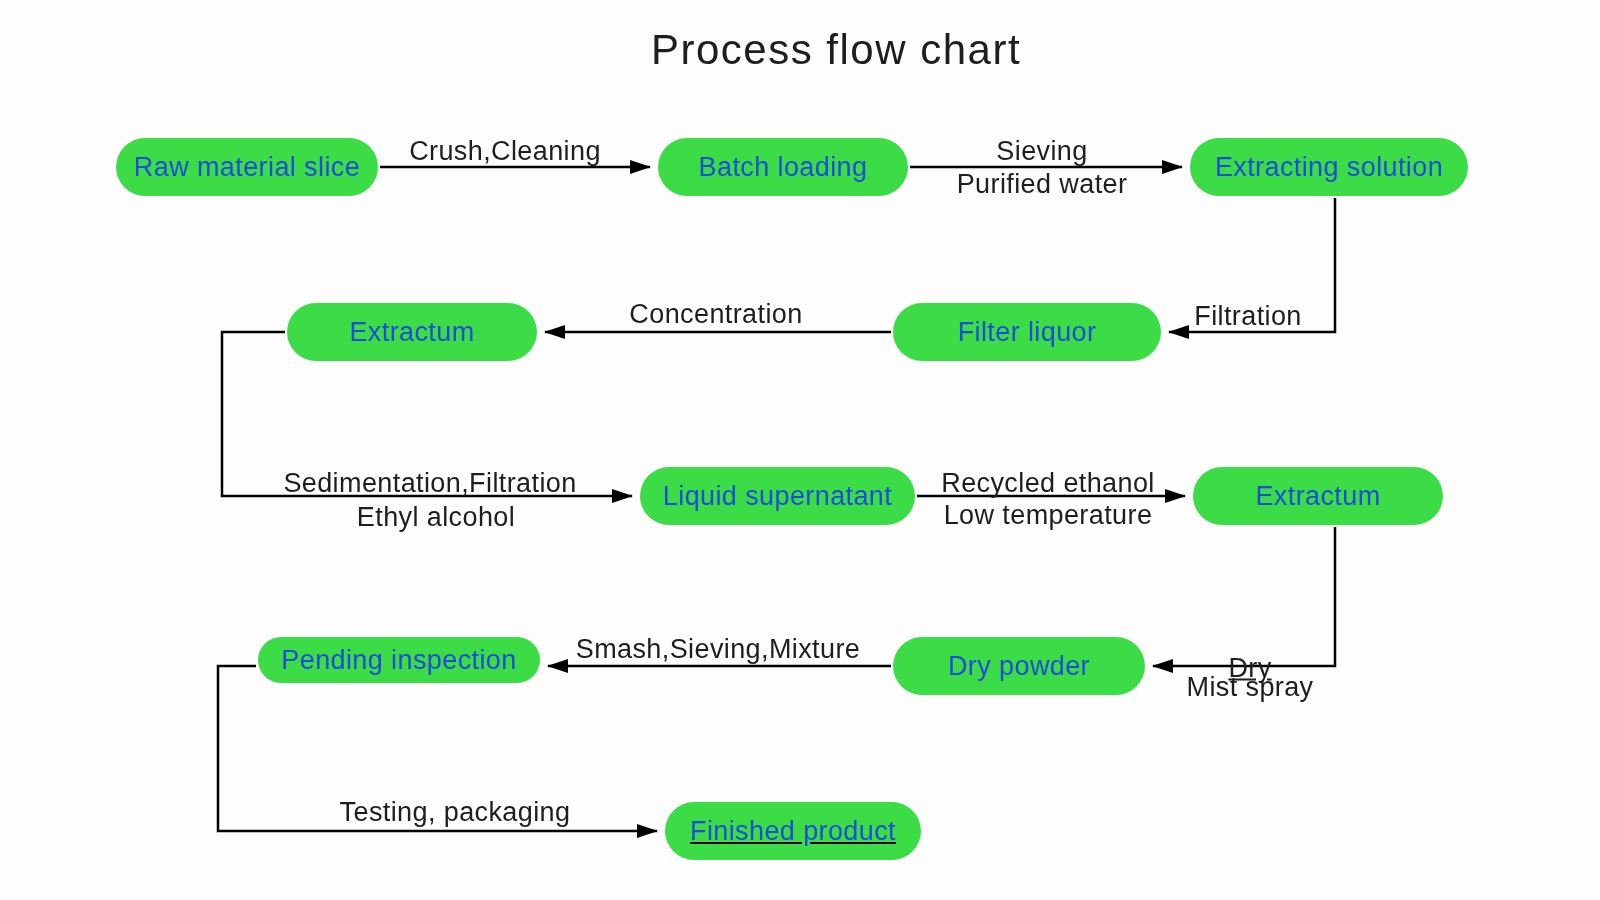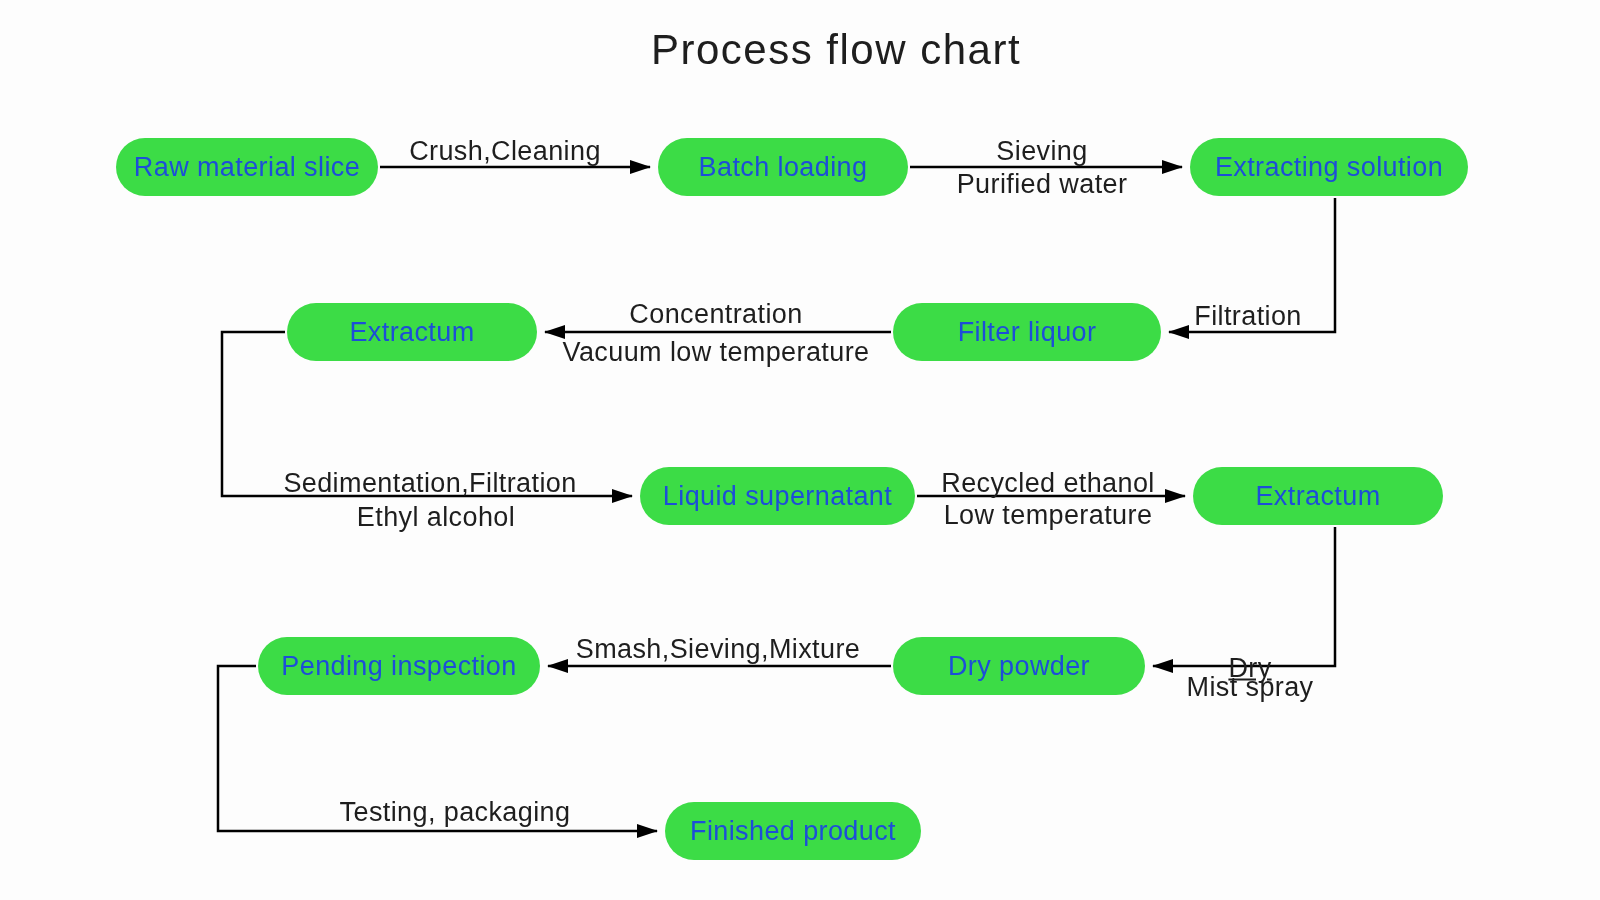--- a/index.html
+++ b/index.html
@@ -100,35 +100,34 @@
     </div>
     <div class="node" style="left: 893px; top: 303px; width: 268px; height: 58px;">
       <span>Filter liquor</span>
     </div>
     <div class="node" style="left: 640px; top: 467px; width: 275px; height: 58px;">
       <span>Liquid supernatant</span>
     </div>
     <div class="node" style="left: 1193px; top: 467px; width: 250px; height: 58px;">
       <span>Extractum</span>
     </div>
-    <div class="node" style="left: 258px; top: 637px; width: 282px; height: 58px;">
+    <div class="node" style="left: 258px; top: 637px; width: 282px; height: 46px;">
       <span>Pending inspection</span>
     </div>
     <div class="node" style="left: 893px; top: 637px; width: 252px; height: 58px;">
       <span>Dry powder</span>
     </div>
-    <div class="node" style="left: 665px; top: 802px; width: 256px; height: 58px;">
+    <div class="node" style="left: 665px; top: 802px; width: 256px; height: 58px; text-decoration: underline;">
       <span>Finished product</span>
     </div>
     <div class="edge-label" style="left: 505px; top: 151px;">Crush,Cleaning</div>
     <div class="edge-label" style="left: 1042px; top: 151px;">Sieving</div>
     <div class="edge-label" style="left: 1042px; top: 184px;">Purified water</div>
     <div class="edge-label" style="left: 1248px; top: 316px;">Filtration</div>
     <div class="edge-label" style="left: 716px; top: 314px;">Concentration</div>
-    <div class="edge-label" style="left: 716px; top: 352px;">Vacuum low temperature</div>
     <div class="edge-label" style="left: 430px; top: 483px;">Sedimentation,Filtration</div>
     <div class="edge-label" style="left: 436px; top: 517px;">Ethyl alcohol</div>
     <div class="edge-label" style="left: 1048px; top: 483px;">Recycled ethanol</div>
     <div class="edge-label" style="left: 1048px; top: 515px;">Low temperature</div>
     <div class="edge-label" style="left: 1250px; top: 668px; text-decoration: underline;">Dry</div>
     <div class="edge-label" style="left: 1250px; top: 687px;">Mist spray</div>
     <div class="edge-label" style="left: 718px; top: 649px;">Smash,Sieving,Mixture</div>
     <div class="edge-label" style="left: 455px; top: 812px;">Testing, packaging</div>
   </div>
 

